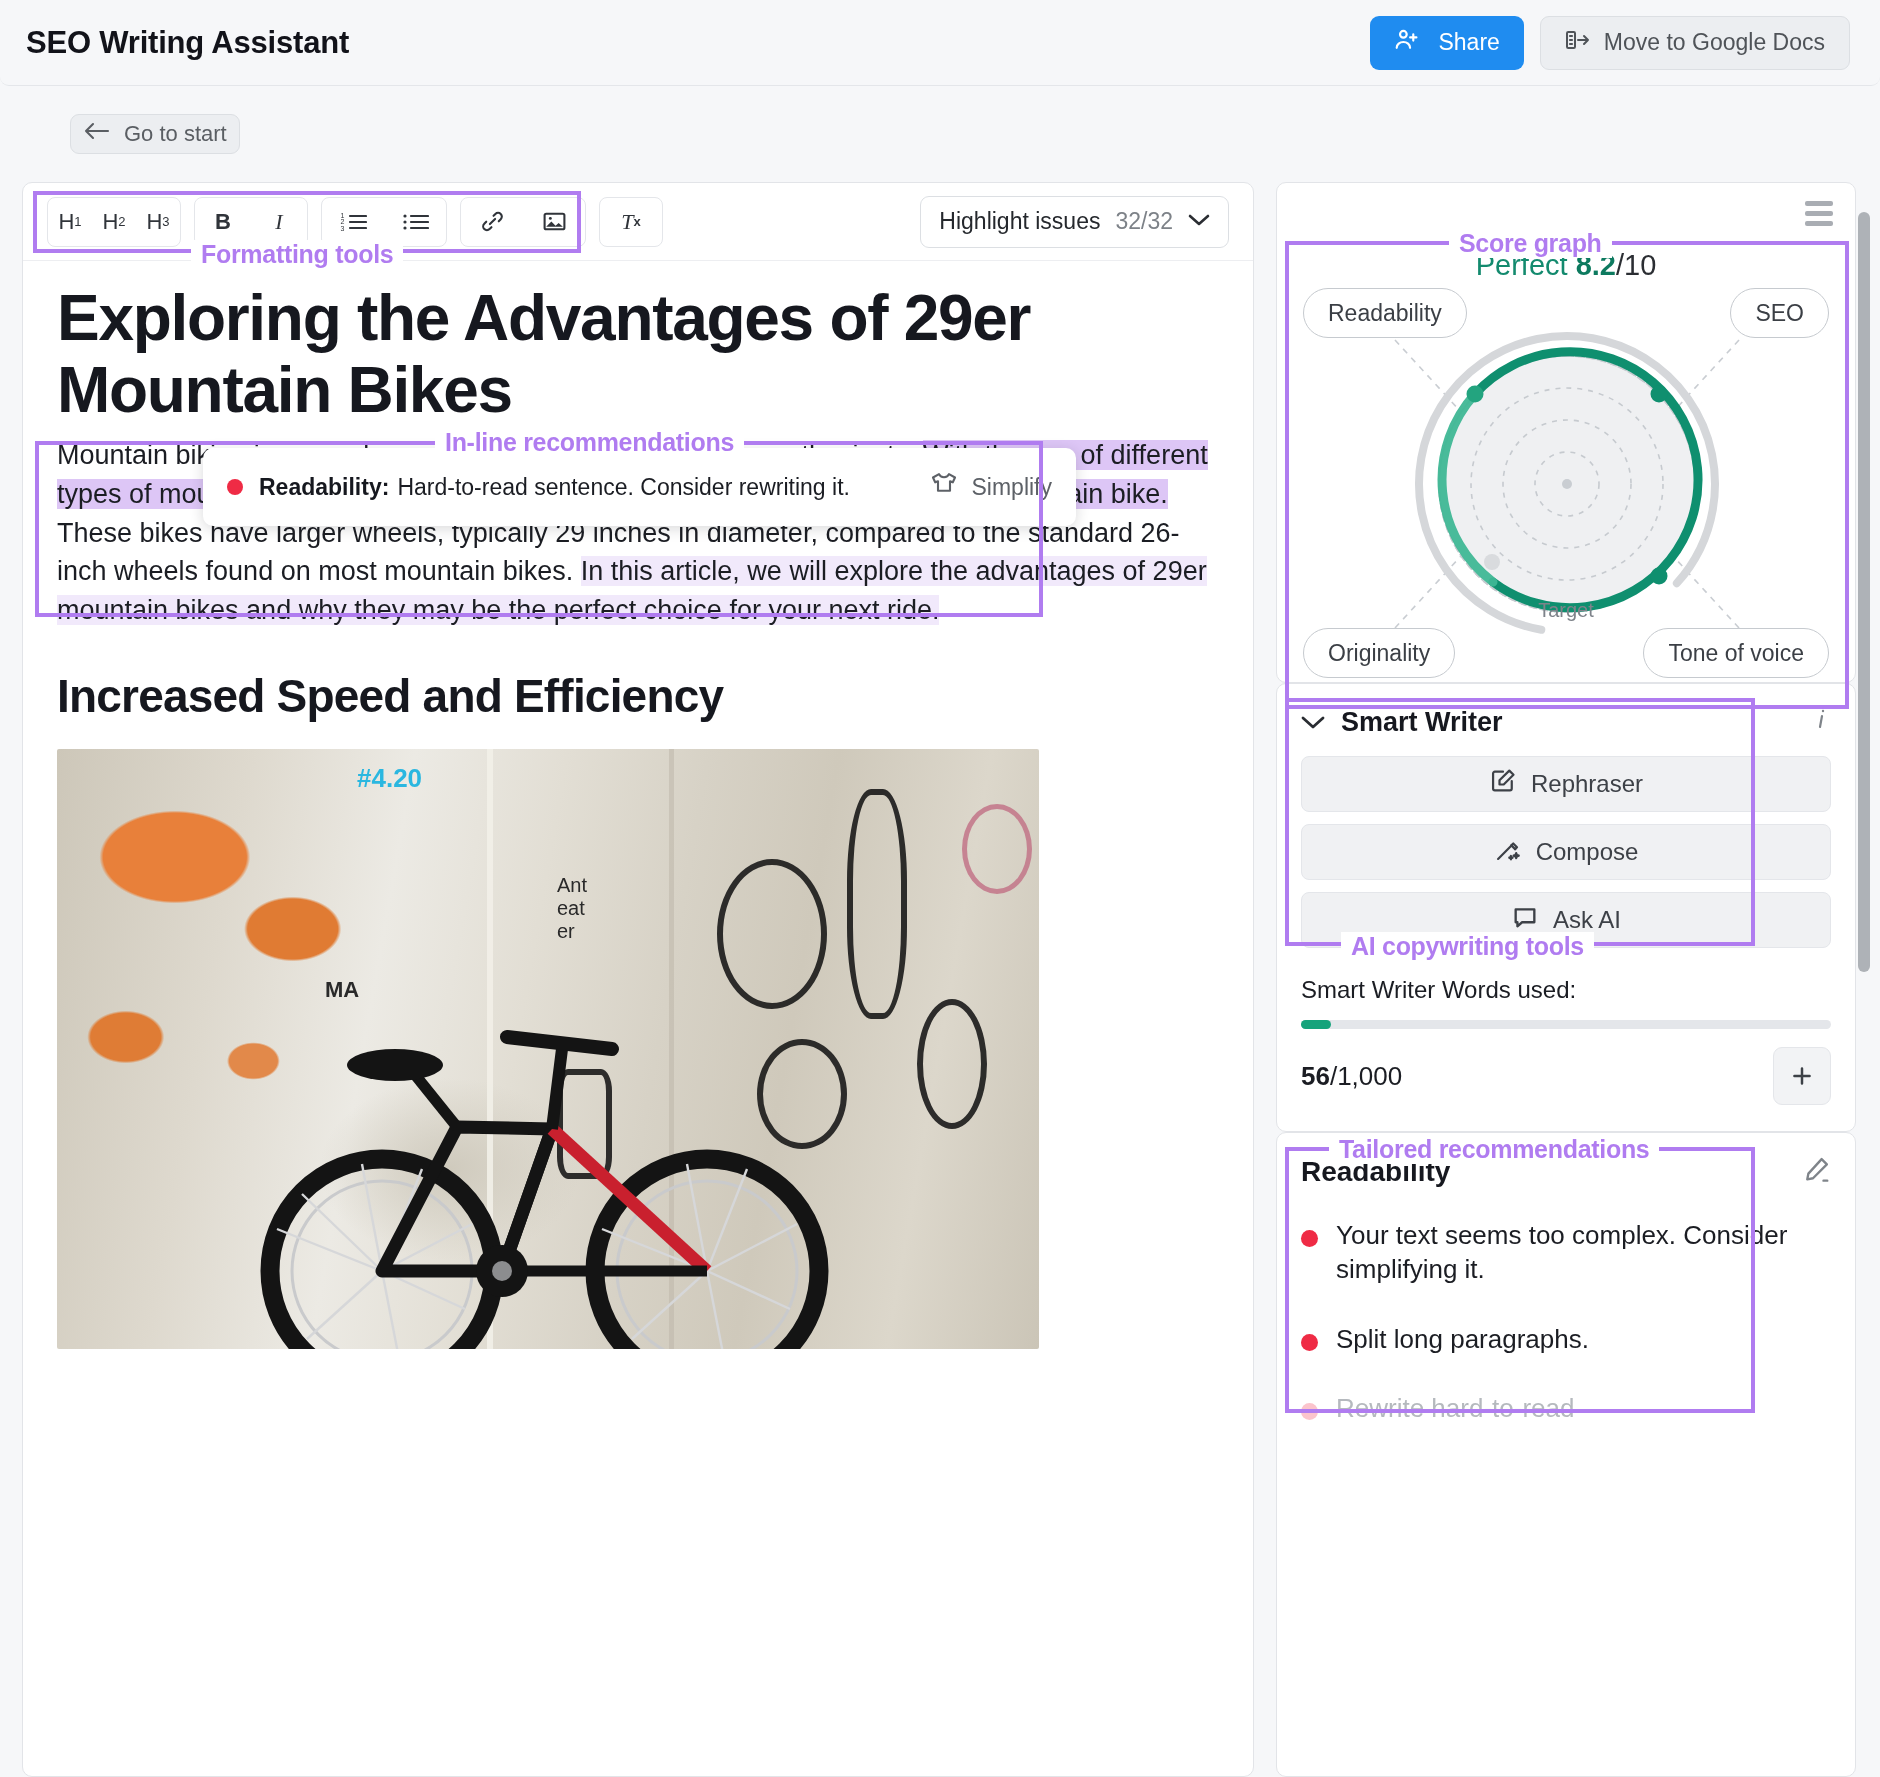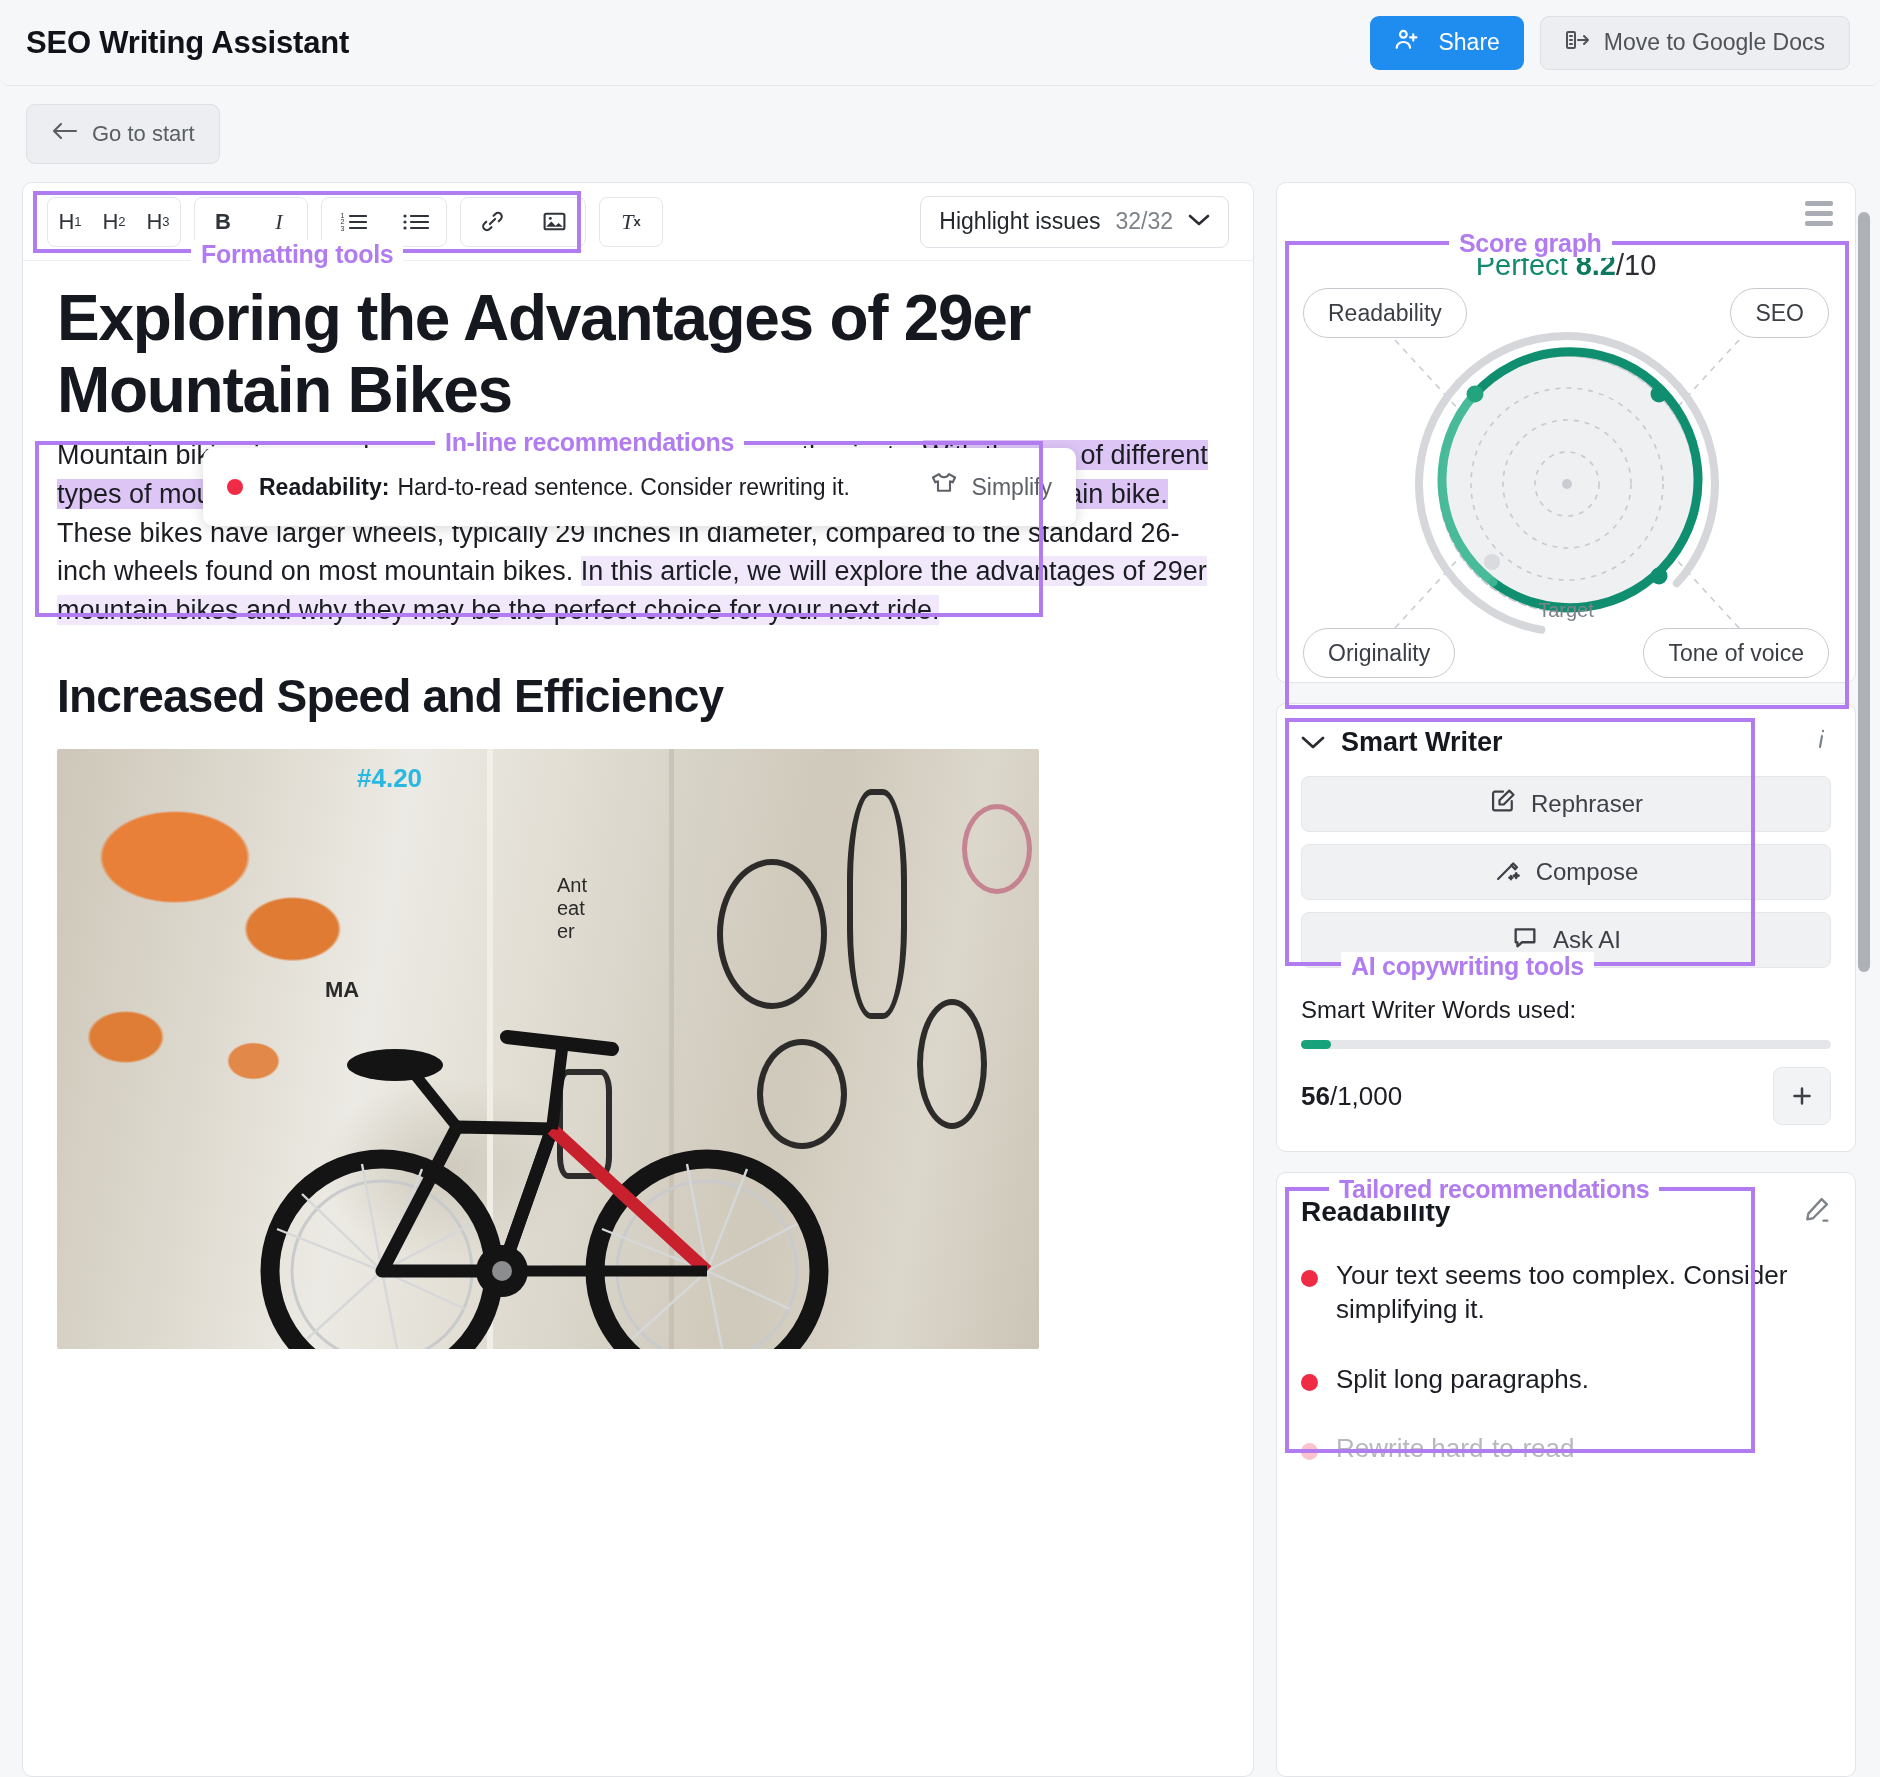--- a/index.html
+++ b/index.html
@@ -37,22 +37,22 @@
     border: 1px solid #dcdfe3; border-radius: 9px;
     height: 54px; padding: 0 24px;
     font-size: 23px; font-family: inherit; cursor: pointer;
   }
 
   
   .subbar { height: 96px; display: flex; align-items: center; padding: 0 26px; }
   .btn-start {
     display: flex; align-items: center; gap: 14px;
     background: #eceef1; border: 1px solid #dcdfe3; border-radius: 9px;
-    height: 60px; padding: 0 24px;
-    font-size: 22px; color: #5a5e63; font-family: inherit; cursor: pointer;
+    height: 40px; padding: 0 12px;
+    font-size: 22px; color: #5a5e63; font-family: inherit; cursor: pointer; margin-left: 44px;
   }
 
   
   .main { display: flex; gap: 22px; padding: 0 22px; height: 1595px; }
   .editor-card {
     width: 1232px; background: #fff;
     border: 1px solid #e2e4e8; border-radius: 10px;
     overflow: hidden; position: relative;
   }
 
@@ -128,21 +128,21 @@
       linear-gradient(100deg, #cdc7b9 0%, #ded9ce 18%, #eceae4 33%, #e2ded4 47%,
                       #d7d2c6 60%, #cfc9bb 72%, #dcd7cb 86%, #cbc5b7 100%);
   }
   .ph-crack { position: absolute; background: #b9b3a5; opacity: .55; }
   .ph-scribble { position: absolute; border: 5px solid #1c1c1c; border-radius: 50%; opacity: .88; }
   .ph-tag { position: absolute; font-family: "Liberation Sans", sans-serif; color: #2ab7e0; font-weight: bold; }
   .bike { position: absolute; left: 150px; bottom: -40px; width: 700px; height: 380px; }
 
   
   .side {
-    width: 580px; display: flex; flex-direction: column; gap: 20px;
+    width: 580px; display: flex; flex-direction: column; 
     position: relative;
   }
   .side-card {
     background: #fff; border: 1px solid #e2e4e8; border-radius: 10px;
     position: relative;
   }
   .side-menu-row { height: 60px; display: flex; align-items: center; justify-content: flex-end; padding-right: 22px; }
   .burger { display: flex; flex-direction: column; gap: 5px; cursor: pointer; }
   .burger span { display: block; width: 28px; height: 5px; border-radius: 2px; background: #a9adb3; }
 

